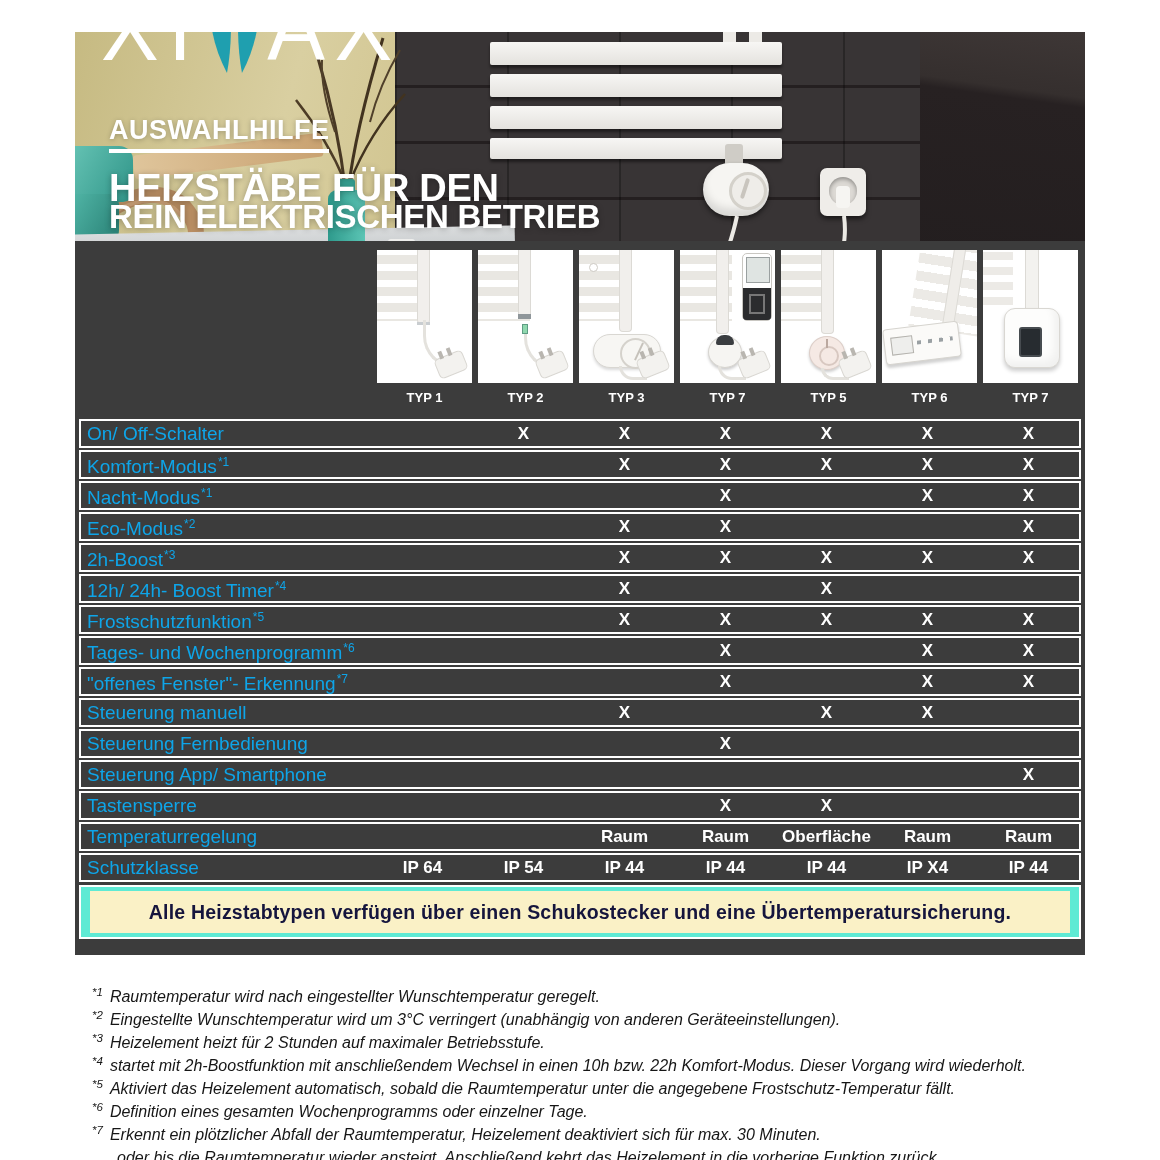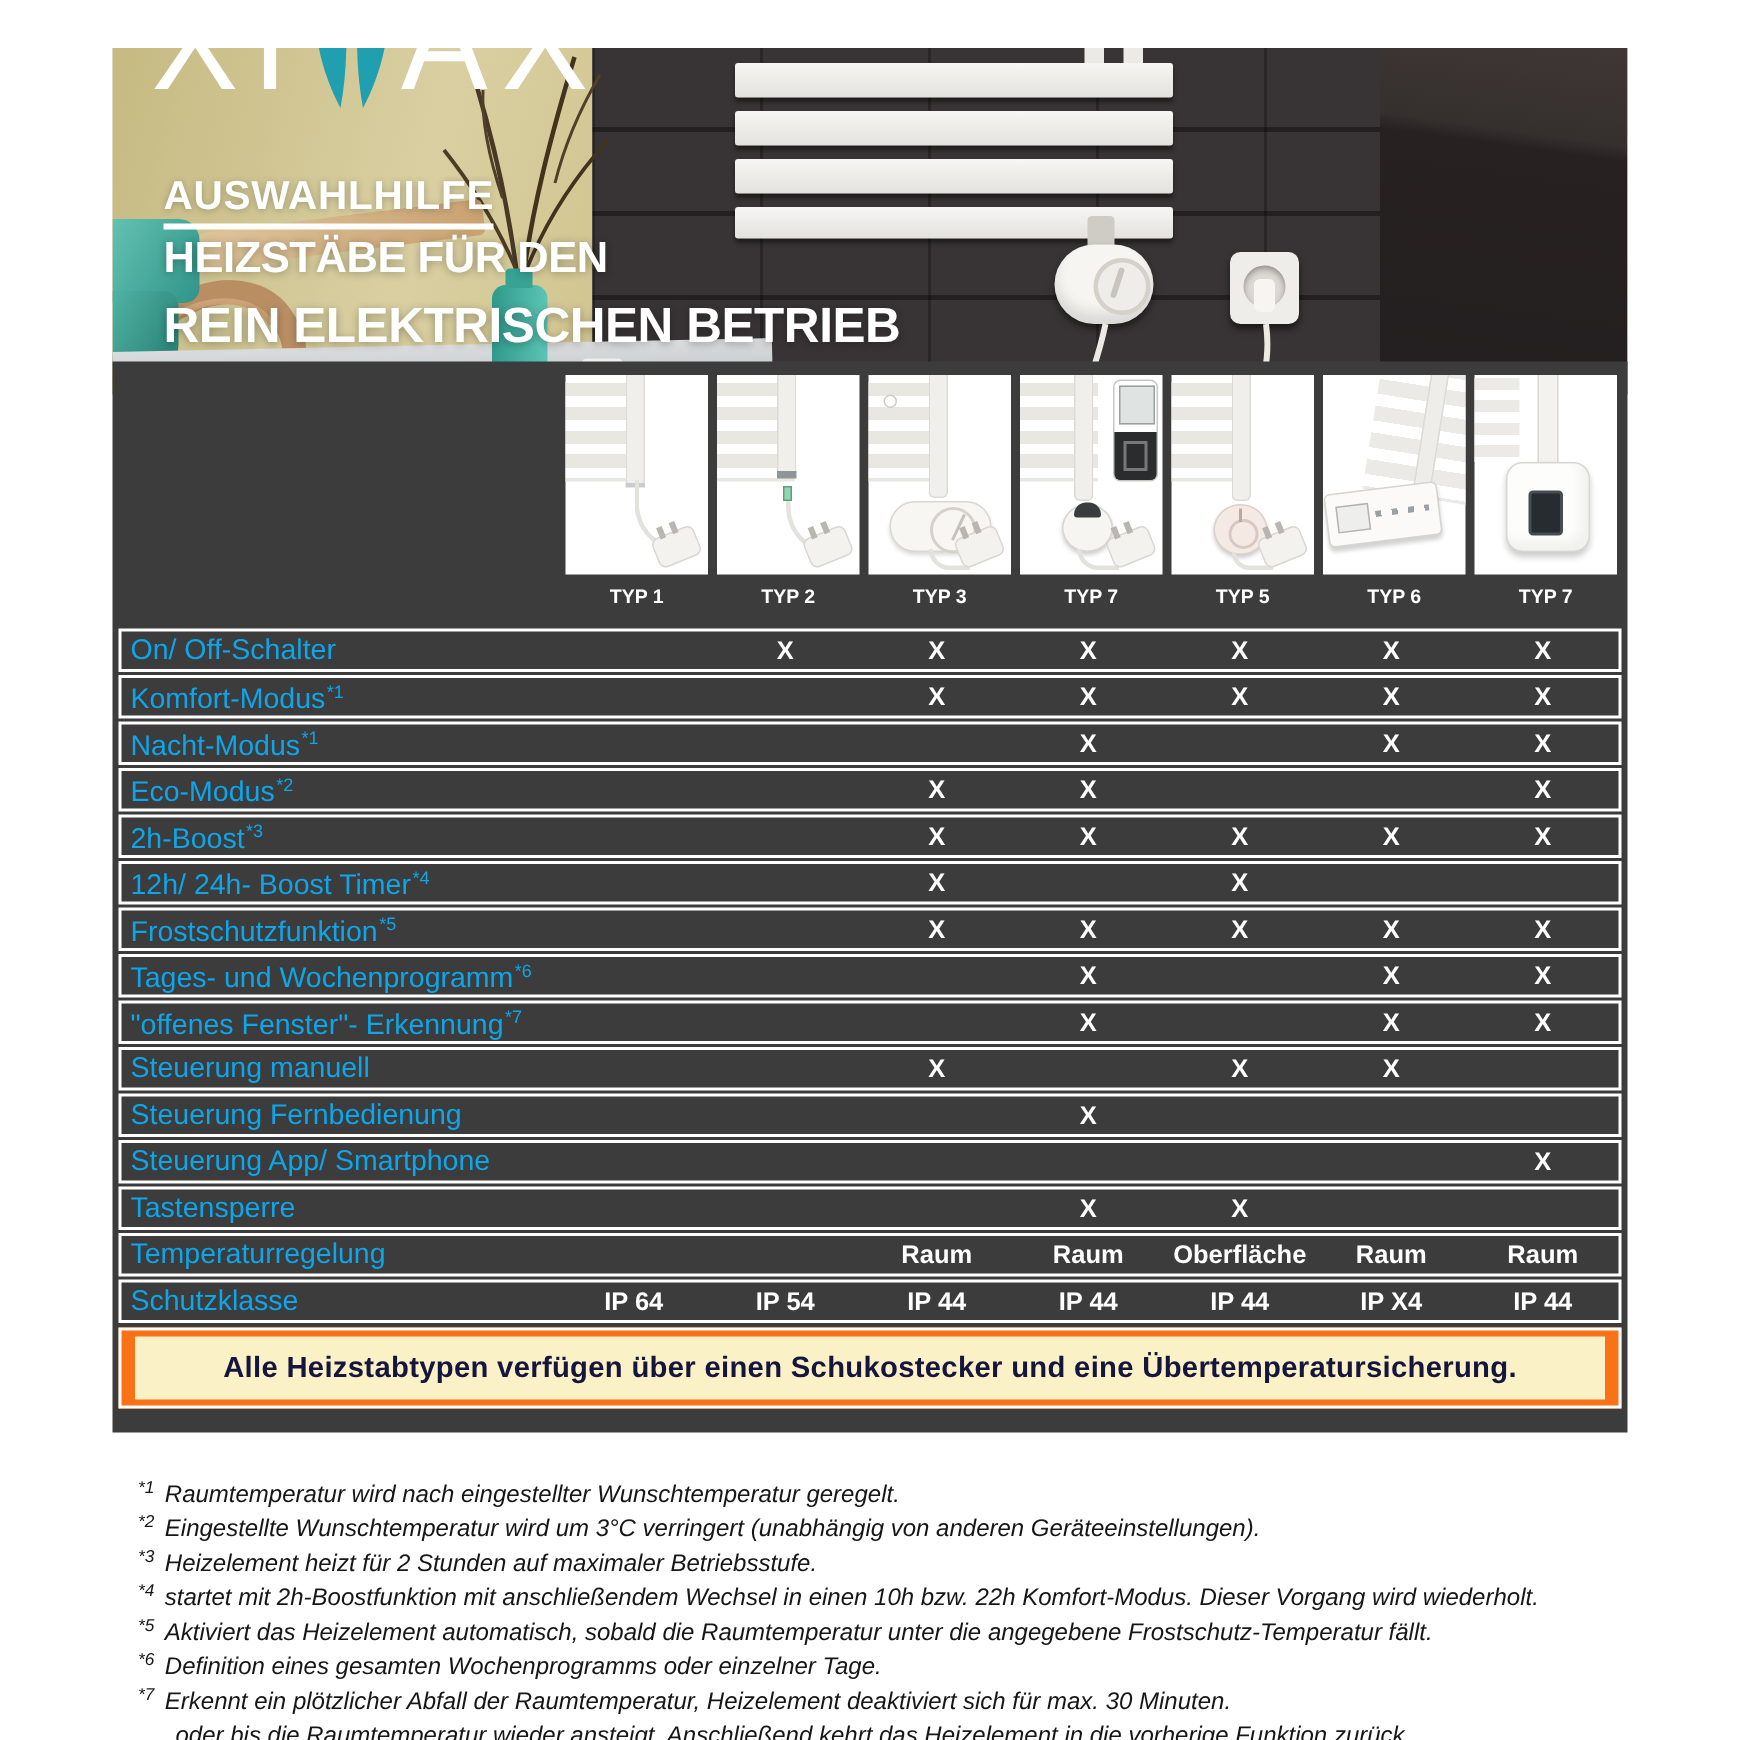--- a/index.html
+++ b/index.html
@@ -48,21 +48,21 @@
             background:#36a394; border-radius:3px 3px 0 0; }
   .cup    { left:313px; top:207px; width:27px; height:25px; background:#f0f0ee; border-radius:3px 3px 9px 9px; opacity:.92; }
   .hero-svg { left:0; top:0; width:1010px; height:231px; }
 
   .logo   { left:26px; top:-56px; height:150px; color:#fff; font-size:92px; letter-spacing:10px;
             white-space:nowrap; transform:scaleX(.94); transform-origin:left top; }
   .logo span { position:static; }
   .logo svg  { position:static; display:inline-block; vertical-align:-26px; margin:0 4px; }
   .eyebrow { left:34px; top:83px; color:#fff; font-size:27px; font-weight:bold; letter-spacing:.5px;
             border-bottom:4px solid #fff; padding-bottom:3px; text-shadow:0 1px 5px rgba(0,0,0,.25); }
-  .title1 { left:34px; top:124px; color:#fff; font-size:29px; font-weight:bold; letter-spacing:-.3px;
+  .title1 { left:34px; top:135px; color:#fff; font-size:38px; font-weight:bold; letter-spacing:-.3px;
             text-shadow:0 1px 6px rgba(0,0,0,.3); }
   .title2 { left:34px; top:166px; color:#fff; font-size:33px; font-weight:bold; letter-spacing:-.3px;
             text-shadow:0 1px 6px rgba(0,0,0,.3); }
 
   
   .panel { position:absolute; left:75px; top:241px; width:1010px; height:714px; background:#3c3c3c; padding-top:9px; }
   .frow  { width:calc(100% - 8px); margin:0 4px 2px; height:29px; border:2px solid #fff; display:flex; align-items:center; }
   .frow.head { border:none; height:auto; margin-bottom:0; align-items:flex-end; }
   .flabel { flex:1; padding-left:6px; color:#0ea5e9; font-size:19px; line-height:24px; white-space:nowrap; }
   .flabel sup { font-size:12px; margin-left:1px; }
@@ -115,21 +115,21 @@
   .panel6::after  { content:""; position:absolute; left:32px; top:14px; width:36px; height:4px;
            background:repeating-linear-gradient(90deg,#9aa0a3 0 4px,transparent 4px 11px); }
   .rungs7{ left:-10px; top:2px; width:40px; height:56px;
            background:repeating-linear-gradient(180deg,#eceae6 0 8px,#fff 8px 15px); }
   .tube7 { left:42px; top:0; width:14px; height:62px; background:#f3f2ef; border:1px solid #dcdad5; border-top:none; }
   .box7  { left:21px; top:58px; width:56px; height:60px; background:#fdfdfc; border:1px solid #d9d7d2; border-radius:11px;
            box-shadow:0 3px 4px rgba(0,0,0,.2), inset -5px -6px 8px rgba(0,0,0,.05); }
   .box7::before { content:""; position:absolute; left:14px; top:18px; width:19px; height:26px; background:#272c30;
            border:2px solid #474c50; border-radius:3px; }
 
-  .banner-frame { width:calc(100% - 8px); margin:3px 4px 0; height:54px; border:2px solid #fff; background:#f97316;
+  .banner-frame { width:calc(100% - 8px); margin:3px 4px 0; height:54px; border:2px solid #fff; background:#5eead4;
            display:flex; }
   .banner { flex:1; margin:4px 9px; background:#faf1c6; display:flex; align-items:center; justify-content:center;
            font-weight:bold; font-size:19.5px; color:#15153d; letter-spacing:.2px; }
 
   
   .footnotes { position:absolute; left:92px; top:986px; width:990px; }
   .fn { height:23px; font-style:italic; font-size:16px; color:#161616; white-space:nowrap; }
   .fn sup { font-size:11.5px; margin-right:7px; font-style:italic; }
 </style>
 </head>

